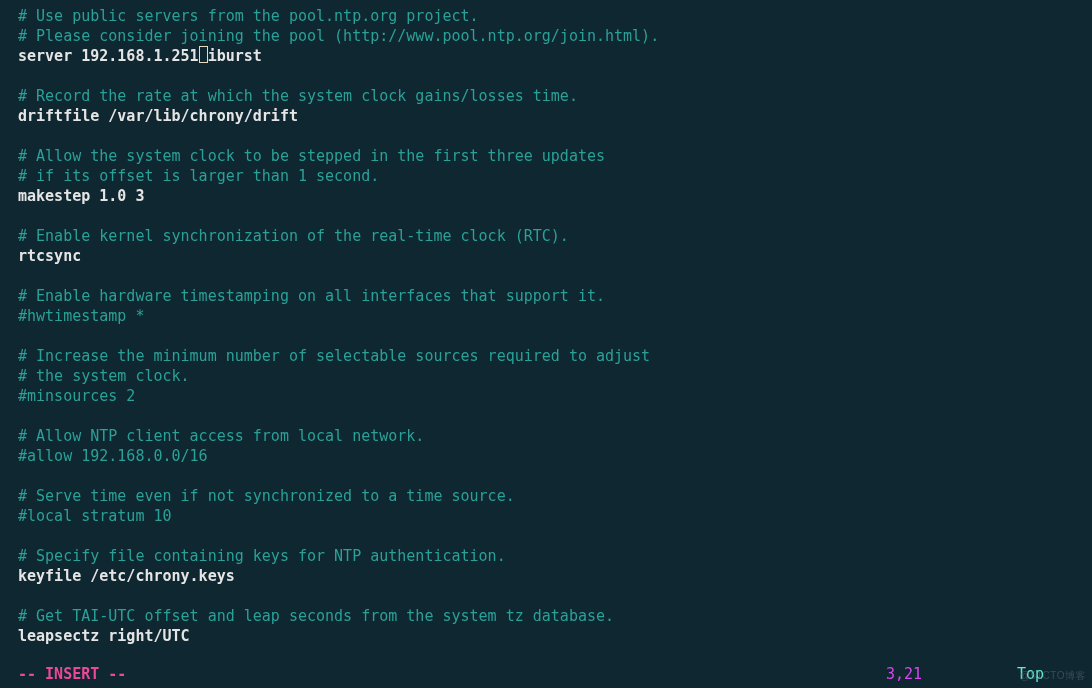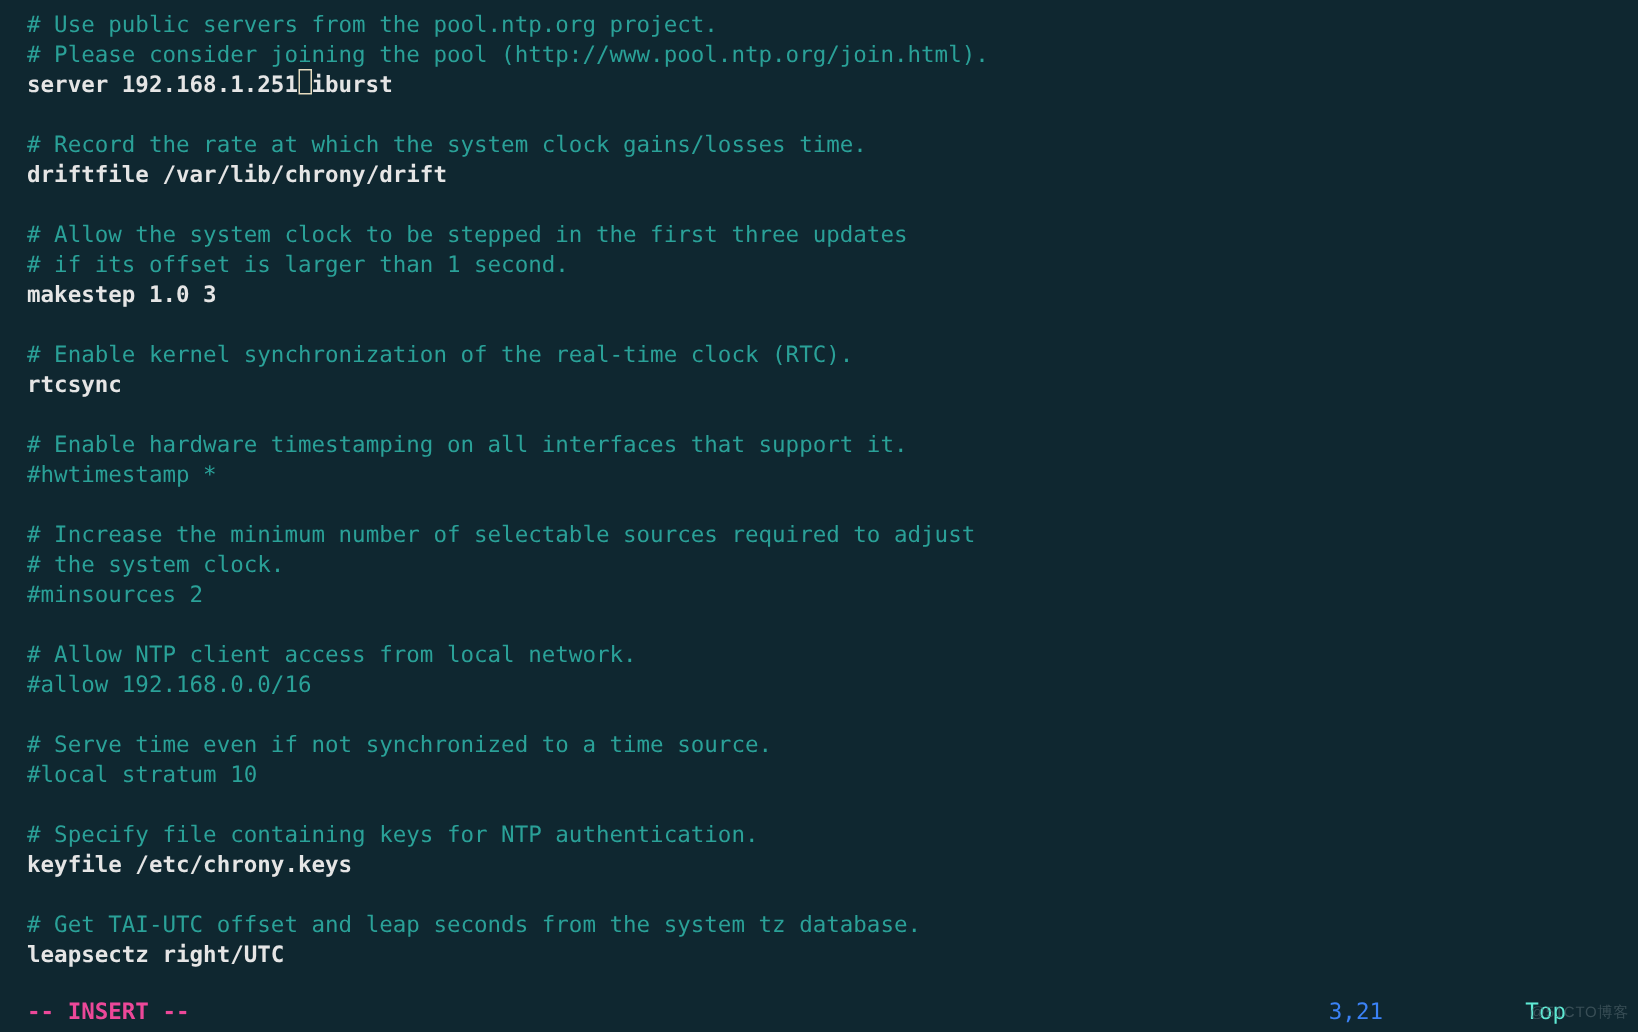--- a/index.html
+++ b/index.html
@@ -34,21 +34,21 @@
     position:absolute;
     left:18px;
     bottom:4px;
     color:#ec4899;
     font-weight:600;
   }
   .status-pos {
     position:absolute;
     right:170px;
     bottom:4px;
-    color:#3b82f6;
+    color:#d946ef;
   }
   .status-top {
     position:absolute;
     right:48px;
     bottom:4px;
     color:#5eead4;
   }
   .watermark {
     position:absolute;
     right:6px;

